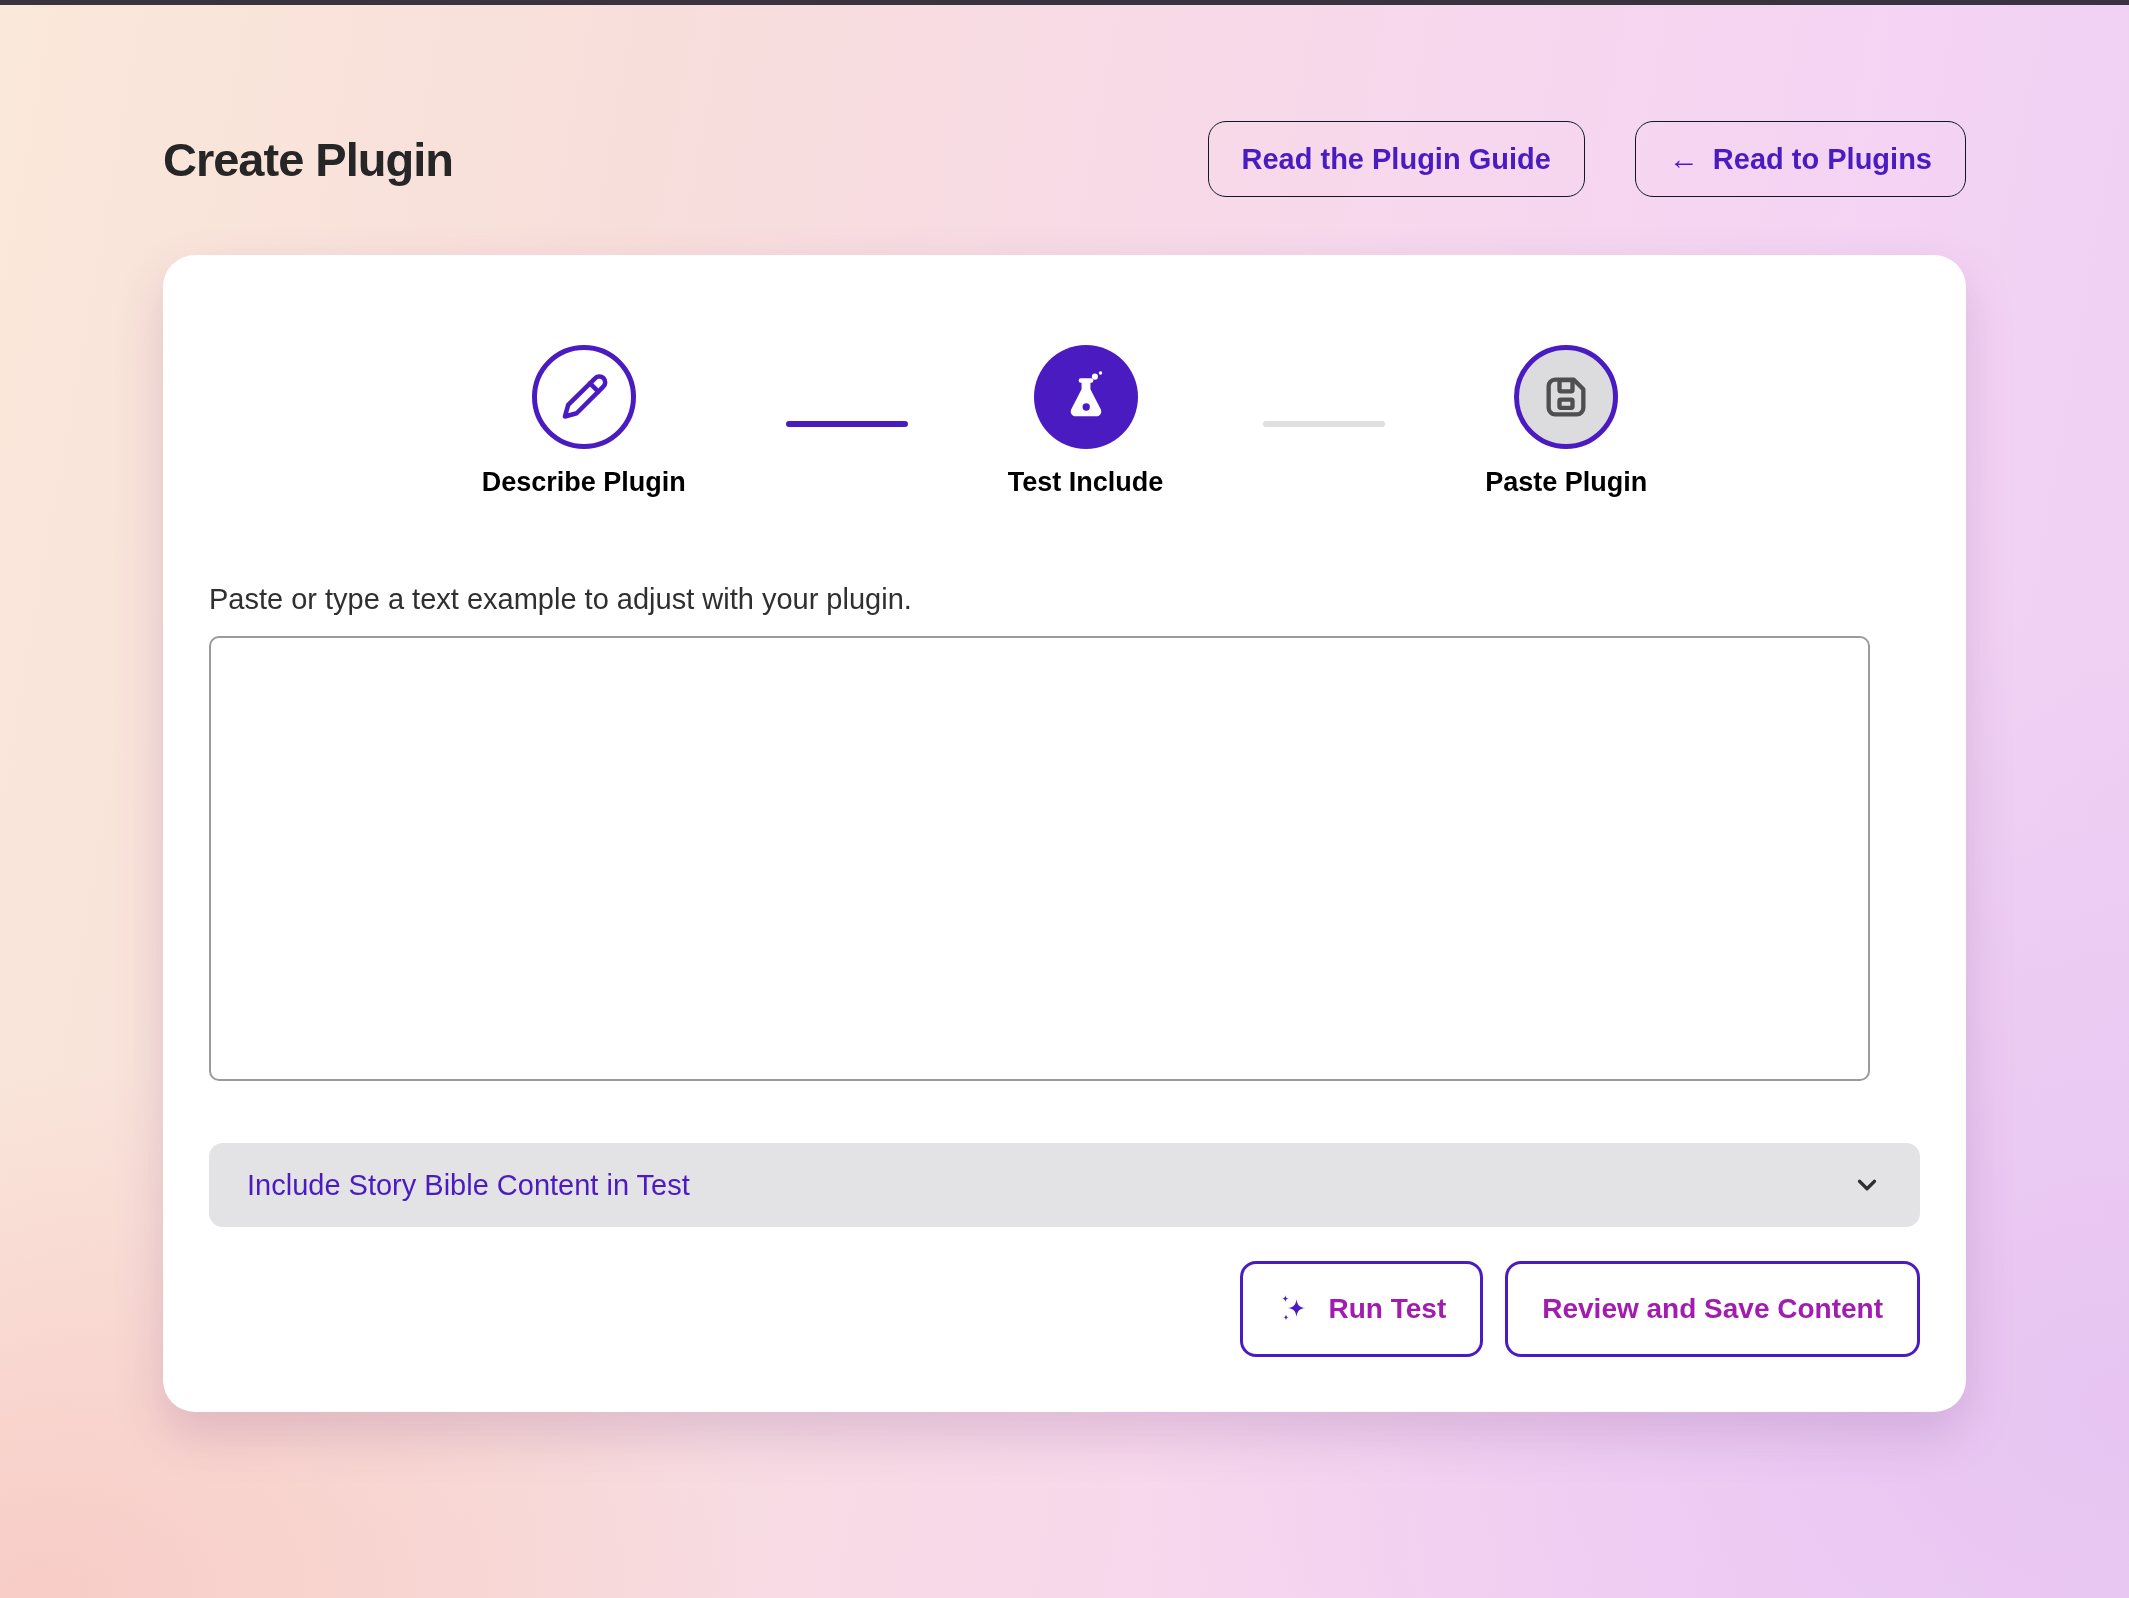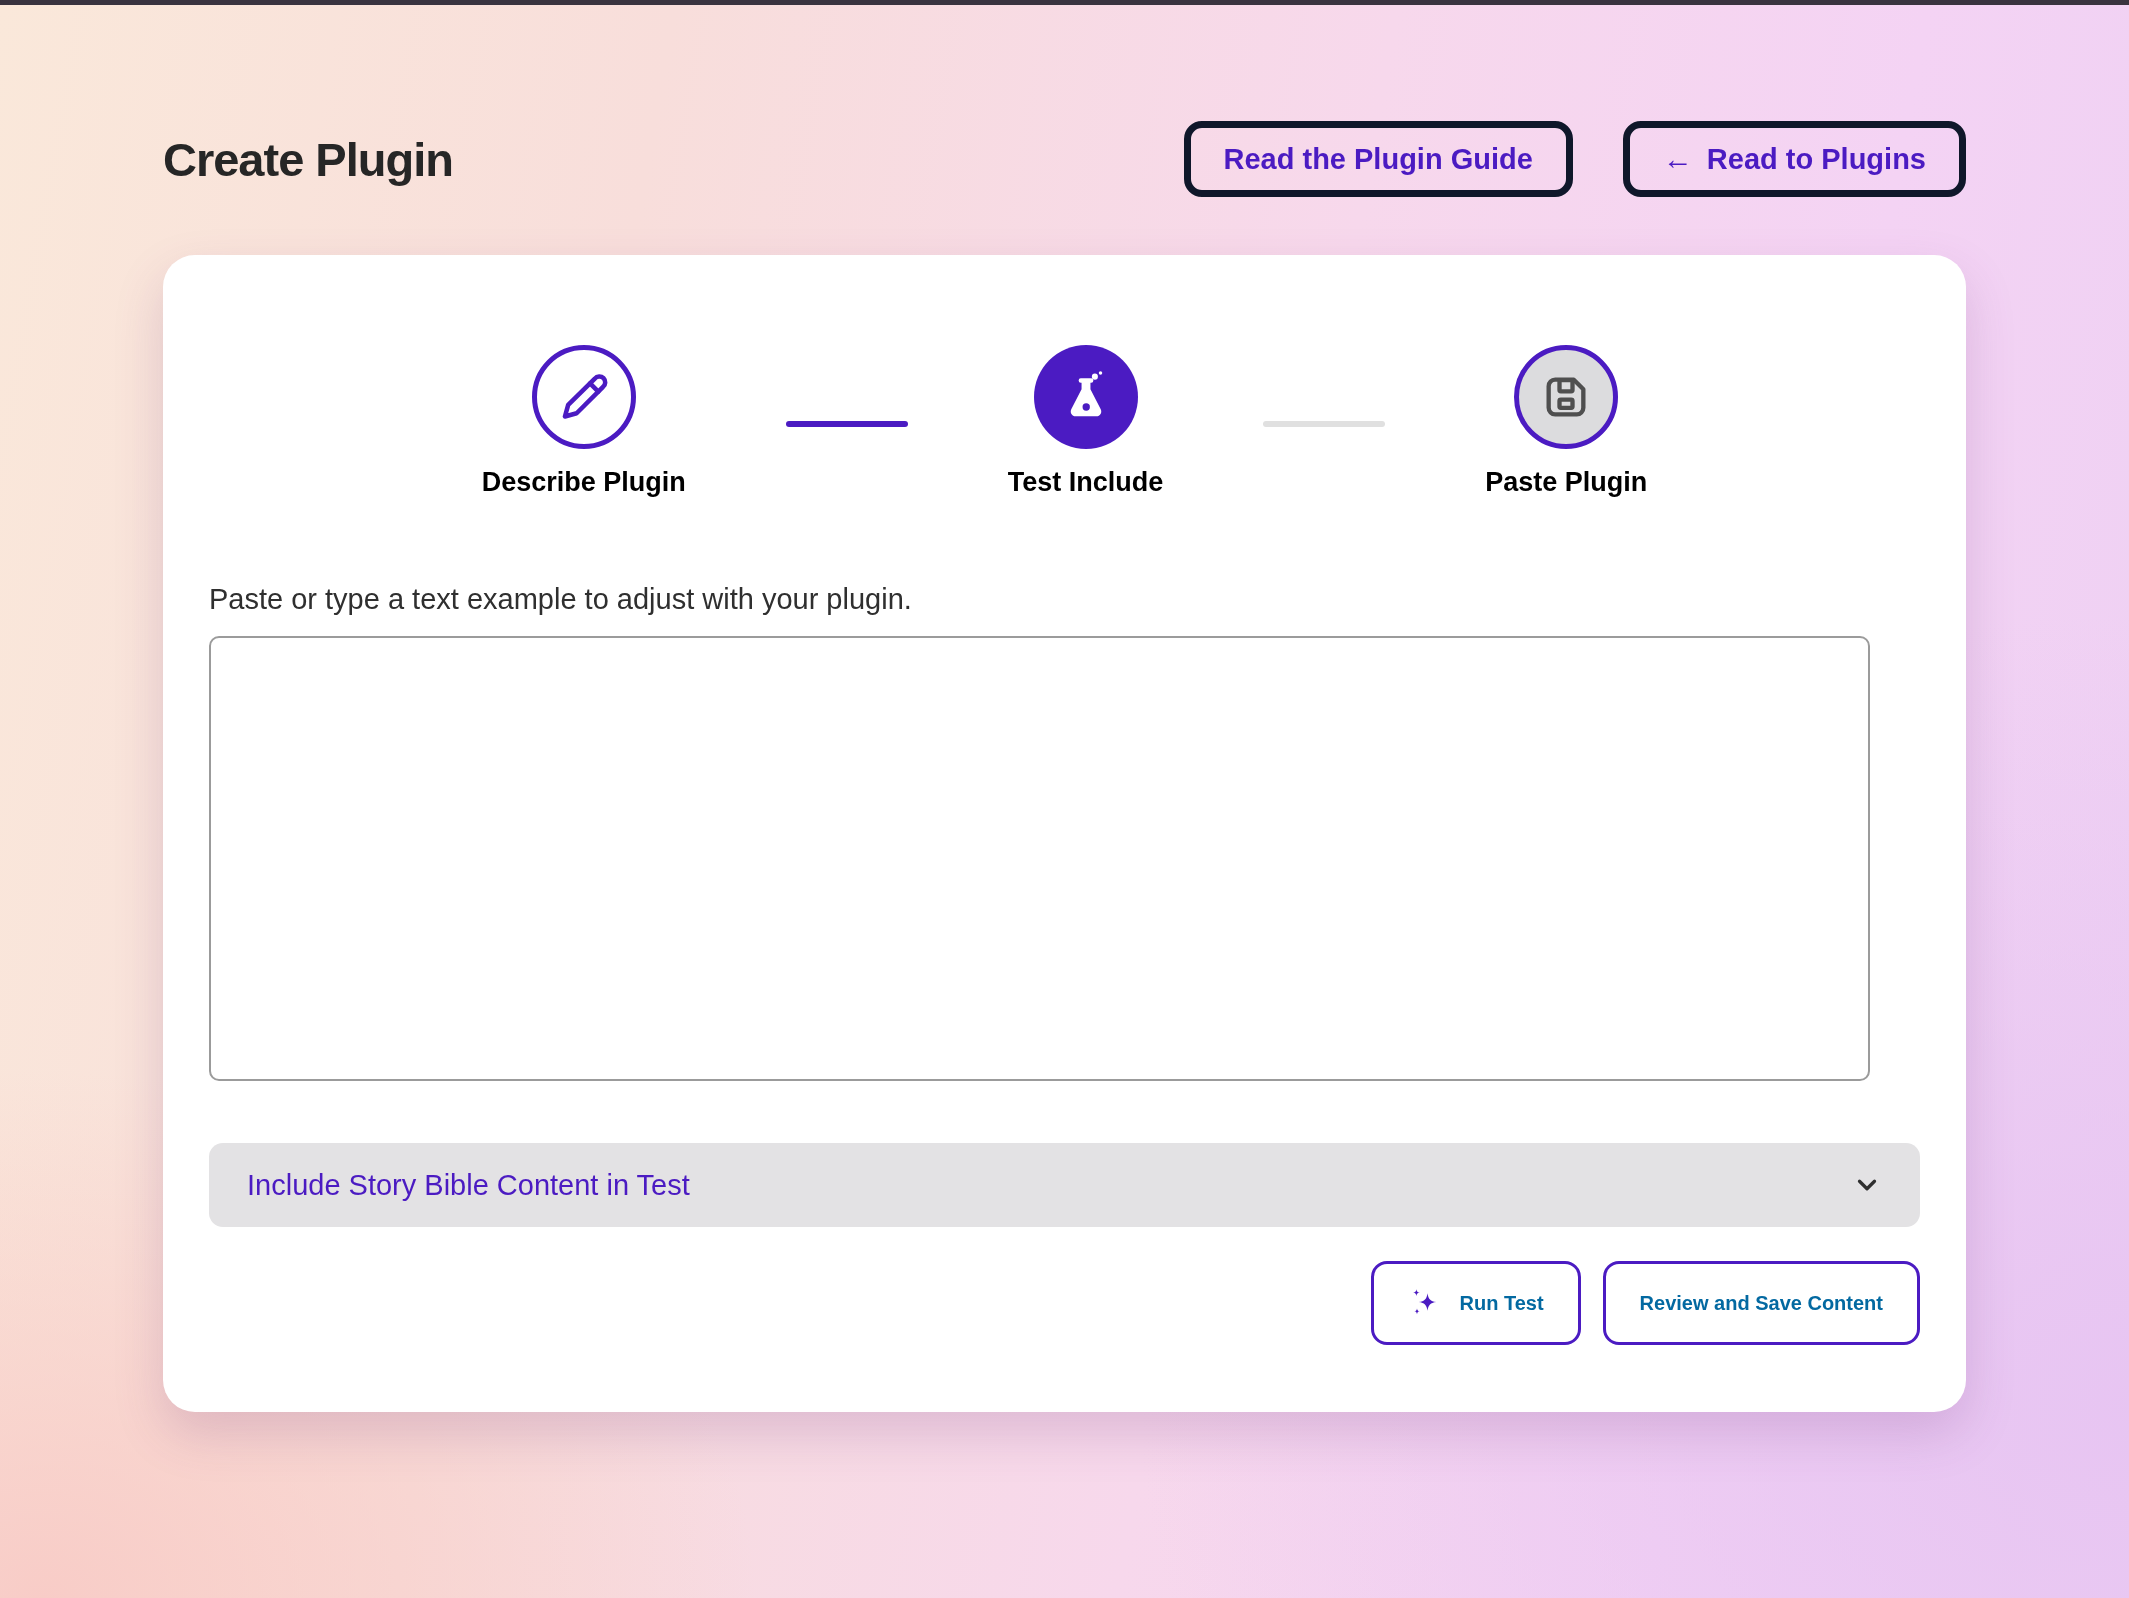--- a/index.html
+++ b/index.html
@@ -33,21 +33,21 @@
   .page-title {
     margin: 0;
     font-size: 47px;
     font-weight: 800;
     letter-spacing: -1px;
     color: #262626;
   }
   .header-buttons { display: flex; gap: 50px; }
   .btn-ghost {
     height: 76px;
-    border: 7px solid #0f172a;
+    border: 1px solid #0f172a;
     border-radius: 18px;
     background: transparent;
     color: #4b1bc2;
     font-family: "Liberation Sans", sans-serif;
     font-size: 29px;
     font-weight: 600;
     padding: 0 33px;
     display: inline-flex;
     align-items: center;
     gap: 14px;
@@ -146,27 +146,27 @@
   .chevron svg { width: 30px; height: 30px; display: block; }
 
   
   .actions {
     margin-top: 34px;
     display: flex;
     justify-content: flex-end;
     gap: 22px;
   }
   .btn-action {
-    height: 84px;
+    height: 96px;
     border: 3.5px solid #4b1bc2;
     border-radius: 16px;
     background: #ffffff;
-    color: #0369a1;
-    font-family: "Liberation Sans", sans-serif;
-    font-size: 20px;
+    color: #a21caf;
+    font-family: "Liberation Sans", sans-serif;
+    font-size: 28px;
     font-weight: 600;
     padding: 0 34px;
     display: inline-flex;
     align-items: center;
     gap: 16px;
     cursor: pointer;
   }
   .btn-action svg { width: 36px; height: 36px; display: block; }
 </style>
 </head>

